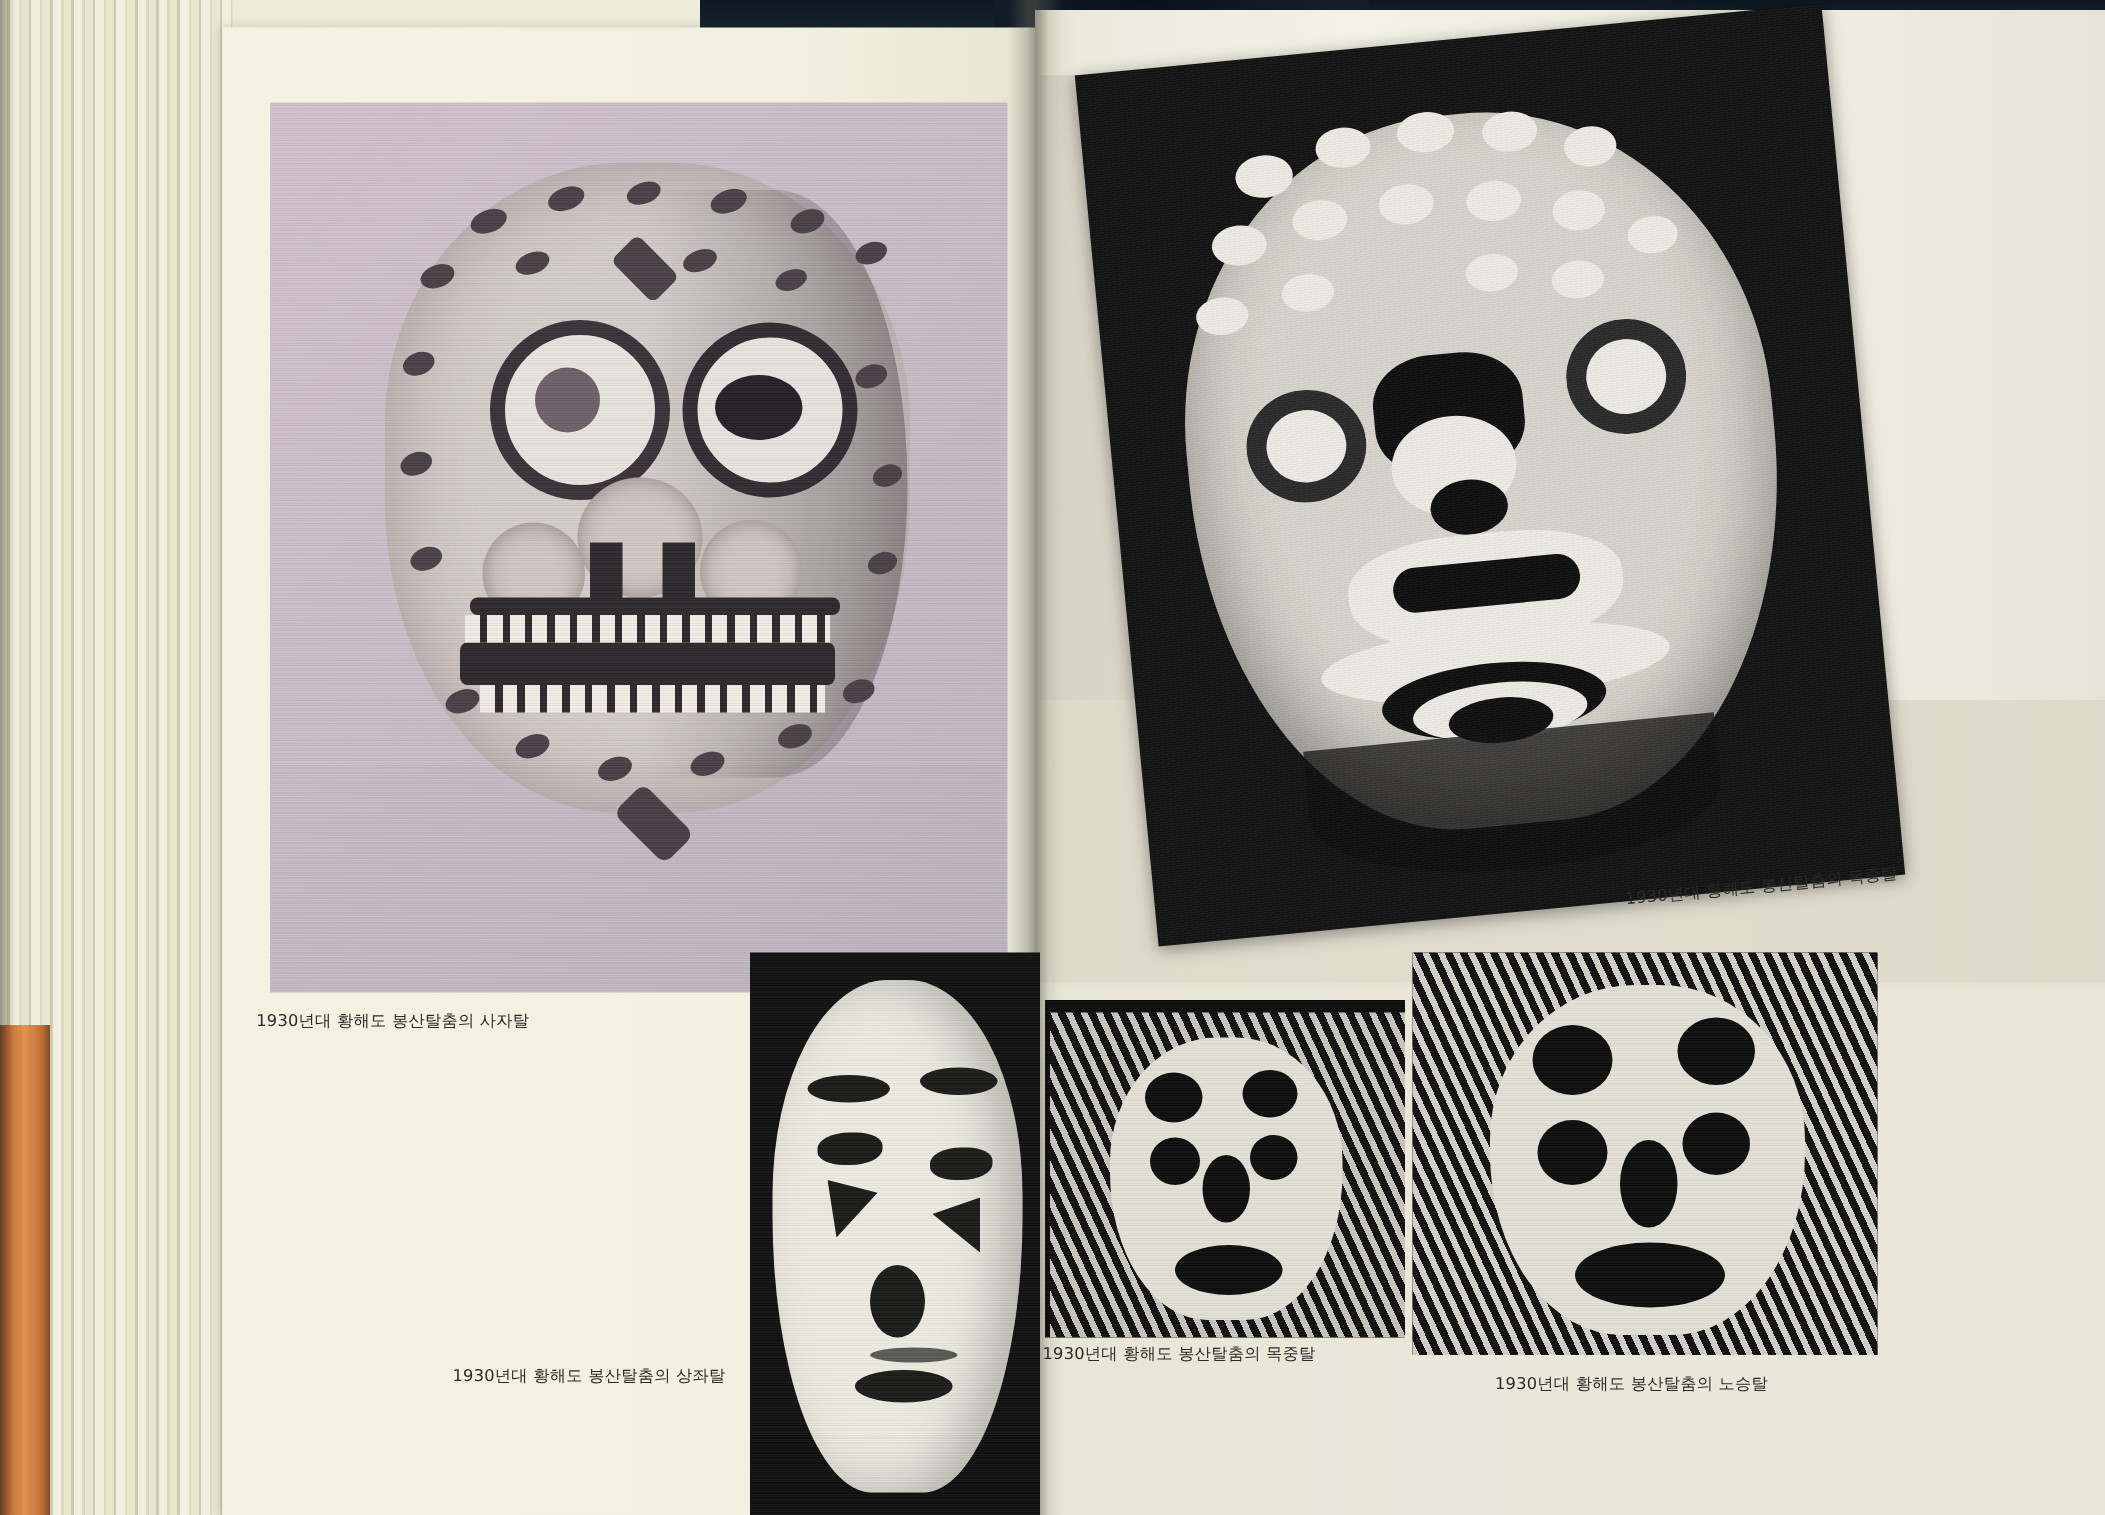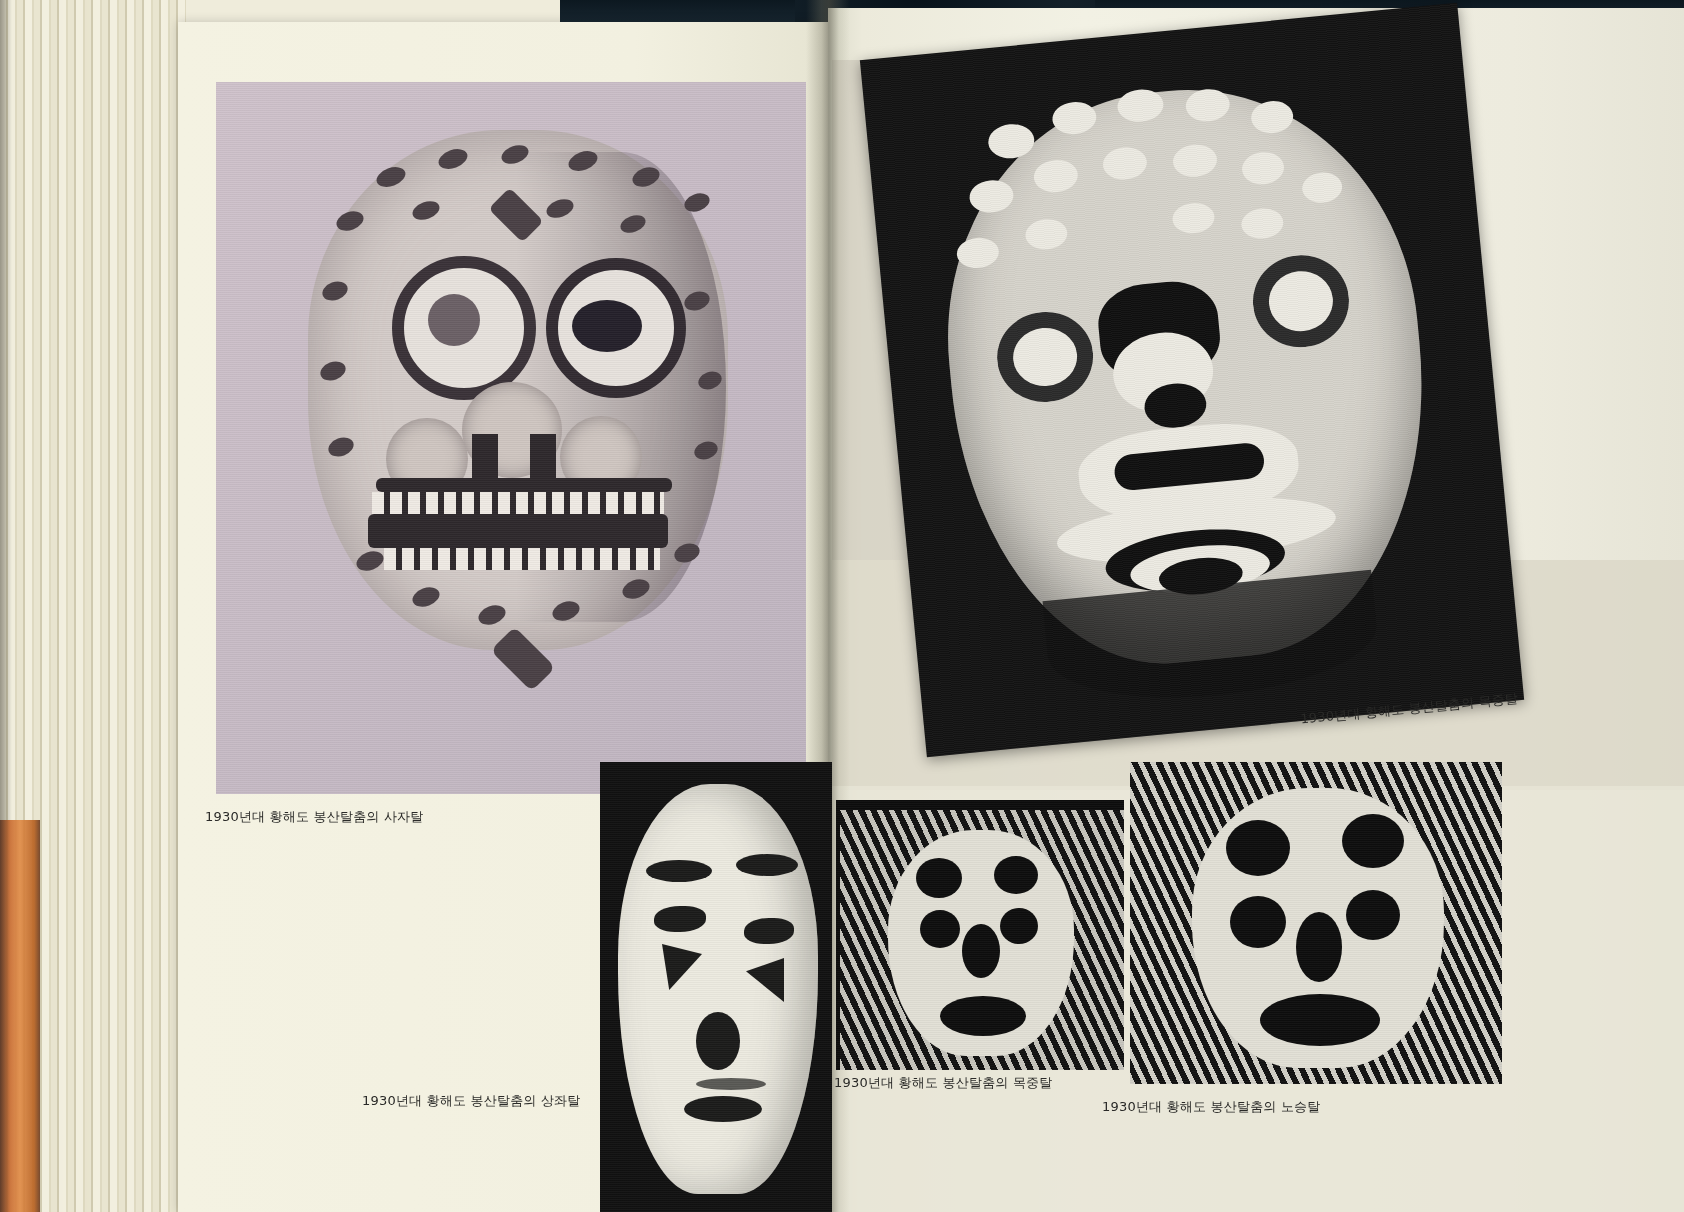--- a/index.html
+++ b/index.html
@@ -453,15 +453,15 @@
       <div class="sm-face" style="left:62px;top:26px;width:252px;height:280px;"></div>
       <div class="sm-dark" style="left:96px;top:58px;width:64px;height:56px;"></div>
       <div class="sm-dark" style="left:212px;top:52px;width:62px;height:54px;"></div>
       <div class="sm-dark" style="left:100px;top:134px;width:56px;height:52px;"></div>
       <div class="sm-dark" style="left:216px;top:128px;width:54px;height:50px;"></div>
       <div class="sm-dark" style="left:166px;top:150px;width:46px;height:70px;"></div>
       <div class="sm-dark" style="left:130px;top:232px;width:120px;height:52px;"></div>
     </div>
     <div class="noise"></div>
   </div>
-  <div class="caption" style="left:1102px; top:1098px;">1930년대 황해도 봉산탈춤의 노승탈</div>
+  <div class="caption" style="left:1196px; top:1098px;">1930년대 황해도 봉산탈춤의 노승탈</div>
 
 </div>
 
 </body></html>

